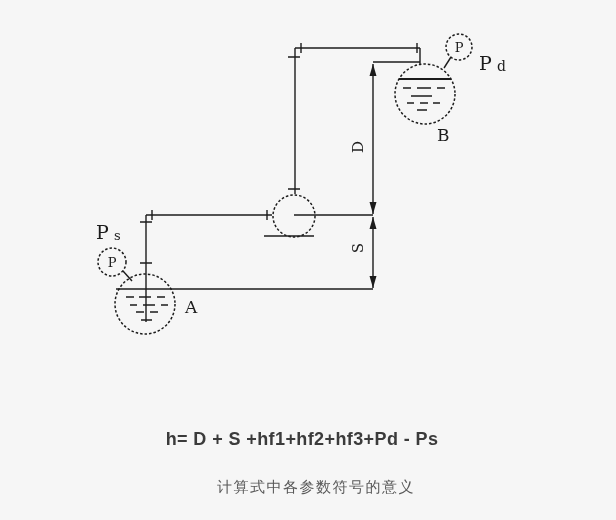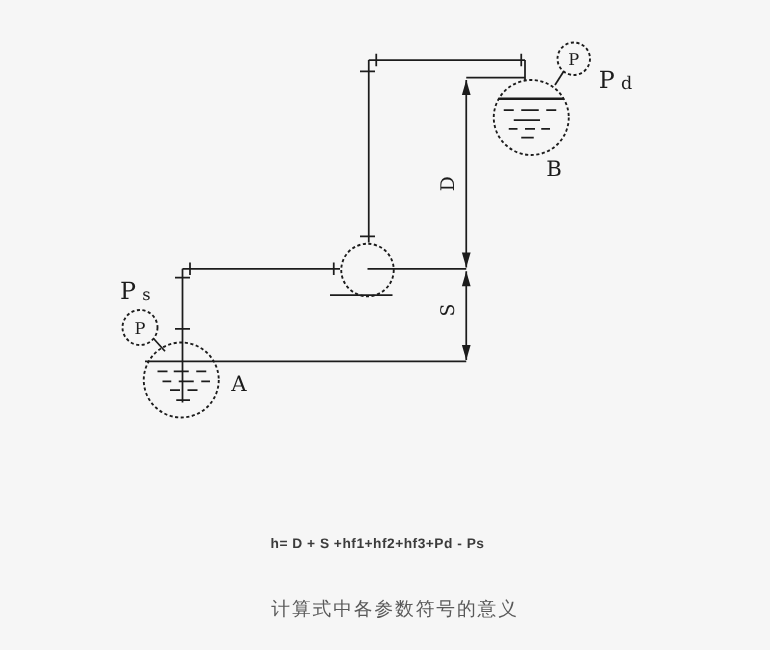--- a/index.html
+++ b/index.html
@@ -38,21 +38,21 @@
     fill: #1c1c1c;
   }
   .formula {
     position: absolute;
     top: 429px;
     left: 0;
     width: 604px;
     text-align: center;
     font-family: "Liberation Sans", sans-serif;
     font-weight: bold;
-    font-size: 11px;
+    font-size: 18px;
     letter-spacing: 0.4px;
     color: #3b3b3b;
   }
   .caption {
     position: absolute;
     top: 478px;
     left: 14px;
     width: 604px;
     text-align: center;
     font-family: "DejaVu Sans", "Liberation Sans", sans-serif;

